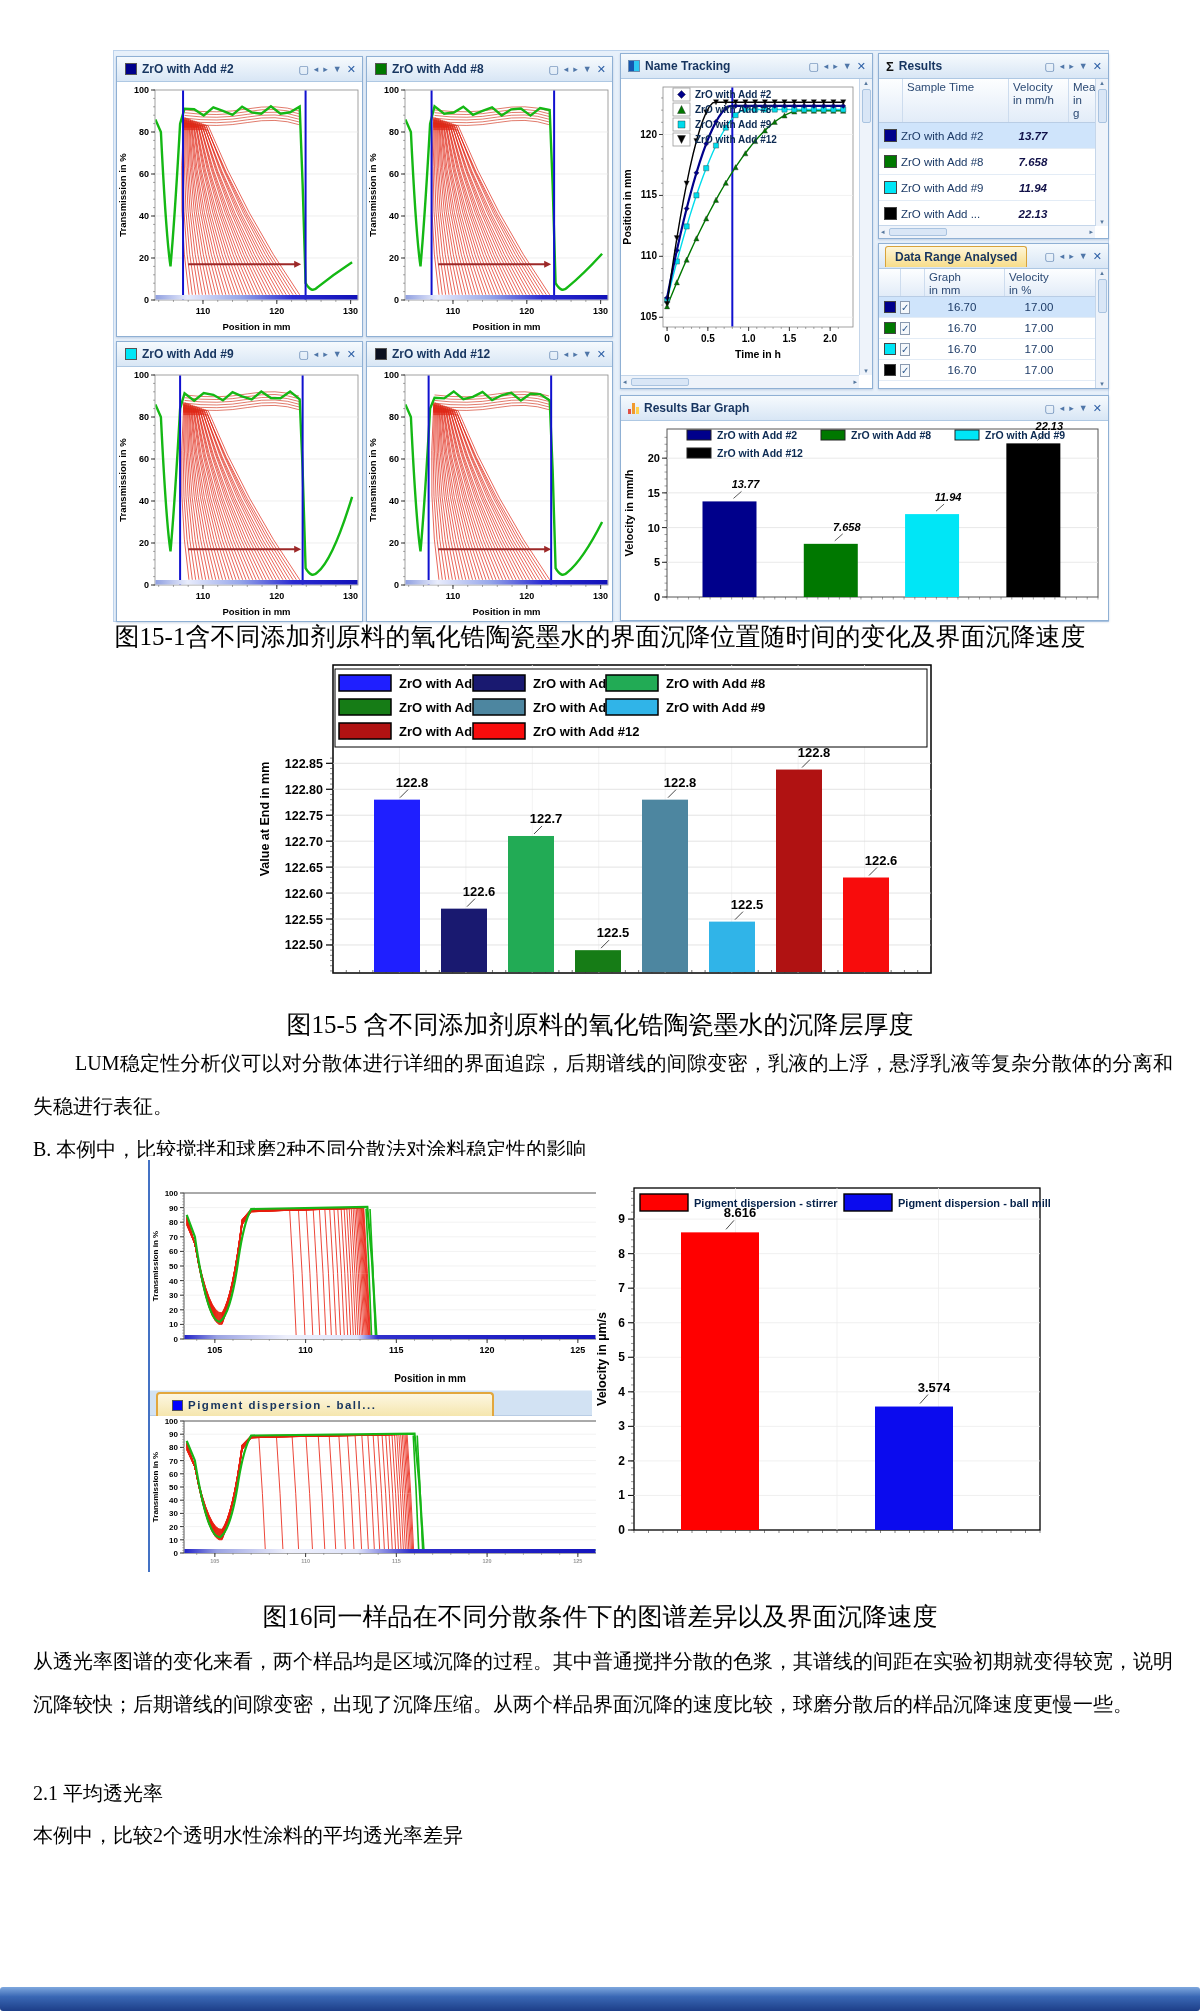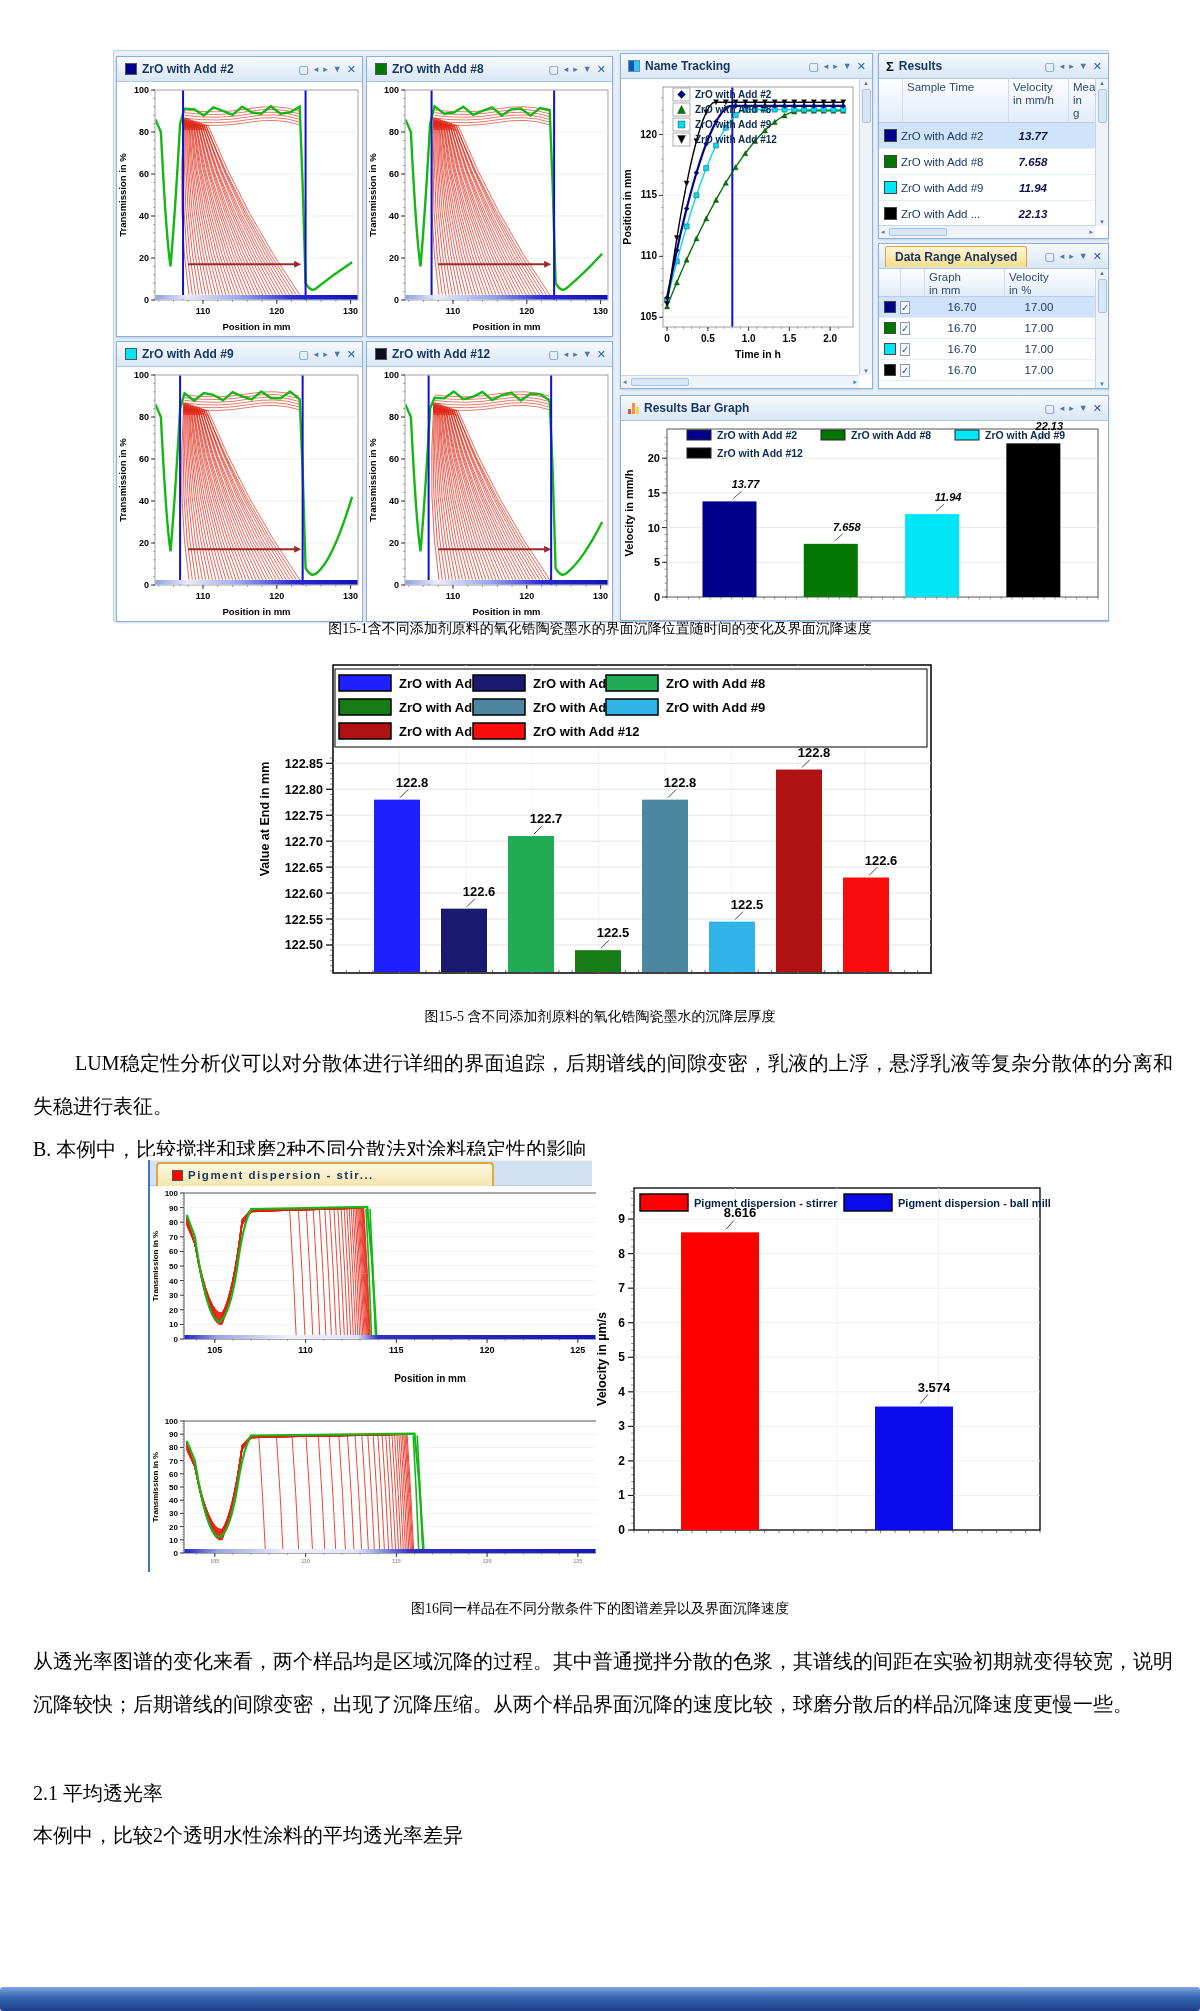--- a/index.html
+++ b/index.html
@@ -38,21 +38,21 @@
 .hscroll{position:absolute;left:0;bottom:0;height:13px;background:#eef3fa;border-top:1px solid #c5d6ea;display:flex;align-items:center;font-size:7px;color:#56789e;padding:0 2px}
 .hscroll .thumb{width:58px;height:8px;background:#d9e6f6;border:1px solid #a9c3e0;border-radius:2px;margin-left:4px}
 .hscroll .sp{flex:1}
 
 .pig-strip{position:absolute;background:#d2e2f3;border-top:1px solid #e8f1fa;border-bottom:1px solid #b9cde5}
 .pig-tab{position:absolute;left:6px;top:1px;height:24px;display:flex;align-items:center;background:linear-gradient(#fdf7e2,#f5e6ae);border:2px solid #e2a73e;border-bottom:none;border-radius:4px 4px 0 0;padding:0 10px;width:338px}
 .pig-tab .tabsq{width:11px;height:11px}
 .pig-tab .tabtitle{letter-spacing:1.5px;font-size:11.5px}
 .leftline{position:absolute;width:2px;background:#4472c4}
 
-.zhcap{position:absolute;width:100%;text-align:center;font-family:"Liberation Serif","DejaVu Serif",serif;font-size:14px;color:#000}
+.zhcap{position:absolute;width:100%;text-align:center;font-family:"Liberation Serif","DejaVu Serif",serif;font-size:25px;color:#000}
 .zhpara{position:absolute;left:33px;width:1140px;font-family:"Liberation Serif","DejaVu Serif",serif;font-size:20px;line-height:43px;color:#000;text-align:justify}
 .indent{text-indent:2.1em}
 .footerbar{position:absolute;left:0;width:1200px;height:24px;background:linear-gradient(180deg,#7fa8de 0%,#3a68b5 40%,#1d3e88 100%);border-radius:3px}
 svg{display:block}
 </style>
 </head>
 <body>
 
 <div class="shotbg" style="left:113px;top:50px;width:996px;height:572px">
 
@@ -1216,26 +1216,20 @@
 </div>
 
 <p class="zhcap" style="top:1008px">图15-5 含不同添加剂原料的氧化锆陶瓷墨水的沉降层厚度</p>
 
 <p class="zhpara indent" style="top:1042px">LUM稳定性分析仪可以对分散体进行详细的界面追踪，后期谱线的间隙变密，乳液的上浮，悬浮乳液等复杂分散体的分离和失稳进行表征。</p>
 <p class="zhpara" style="top:1128px">B. 本例中，比较搅拌和球磨2种不同分散法对涂料稳定性的影响</p>
 
 <div class="abs" style="left:148px;top:1156px;width:902px;height:436px;background:#fff">
   <div class="leftline" style="left:0;top:4px;height:412px"></div>
 
-  <div class="pig-strip" style="left:2px;top:4px;width:442px;height:26px">
-    <div class="pig-tab">
-      <span class="tabsq" id="stir-sq" style="background: rgb(255, 0, 0);"></span>
-      <span class="tabtitle">Pigment  dispersion  - stir...</span>
-    </div>
-  </div>
   <svg id="svg-stir" width="446" height="200" style="position:absolute;left:2px;top:31px" viewBox="0 0 446 200">
       <path d="M 446 6 L 34 6 L 34 152 L 446 152" fill="#fff" stroke="#555" stroke-width="1"></path>
       <line x1="30" y1="152" x2="34" y2="152" stroke="#333" stroke-width="1"></line>
       <text x="28" y="155" font-size="8" font-weight="bold" font-family="Liberation Sans, DejaVu Sans, sans-serif" text-anchor="end" fill="#000">0</text>
       <line x1="34" y1="137.4" x2="446" y2="137.4" stroke="#ededed" stroke-width="0.7"></line>
       <line x1="30" y1="137.4" x2="34" y2="137.4" stroke="#333" stroke-width="1"></line>
       <text x="28" y="140.4" font-size="8" font-weight="bold" font-family="Liberation Sans, DejaVu Sans, sans-serif" text-anchor="end" fill="#000">10</text>
       <line x1="34" y1="122.8" x2="446" y2="122.8" stroke="#ededed" stroke-width="0.7"></line>
       <line x1="30" y1="122.8" x2="34" y2="122.8" stroke="#333" stroke-width="1"></line>
       <text x="28" y="125.8" font-size="8" font-weight="bold" font-family="Liberation Sans, DejaVu Sans, sans-serif" text-anchor="end" fill="#000">20</text>
@@ -1387,20 +1381,26 @@
         <path d="M 36.72246696035253 37.419200000000004 L 44.889867841409846 57.099999999999994 Q 59.40969162995604 129.808 72.11453744493406 126.6544 Q 83.00440528634365 108.2 92.07929515418508 32.74719999999999 L 101.15418502202648 22.293599999999998 L 212.73622480942967 20.775200000000012 L 216.36618075656628 86.3 L 219.27014551427573 148.788" fill="none" stroke="#e82010" stroke-width="0.9" opacity="0.92"></path>
         <path d="M 36.72246696035253 37.76960000000001 L 44.889867841409846 57.099999999999994 Q 59.40969162995604 129.224 72.11453744493406 126.1872 Q 83.00440528634365 108.2 92.07929515418508 32.51359999999998 L 101.15418502202648 22.176800000000014 L 213.29478652700627 20.687600000000003 L 216.9247424741429 86.3 L 219.82870723185235 148.788" fill="none" stroke="#e82010" stroke-width="0.9" opacity="0.92"></path>
         <path d="M 36.72246696035253 38.120000000000005 L 44.889867841409846 57.099999999999994 Q 59.40969162995604 128.64 72.11453744493406 125.72 Q 83.00440528634365 108.2 92.07929515418508 32.28 L 101.15418502202648 22.060000000000002 L 213.79018632949274 20.599999999999994 L 217.42014227662935 86.3 L 220.32410703433882 148.788" fill="none" stroke="#e82010" stroke-width="0.9" opacity="0.92"></path>
         <path d="M 36.72246696035253 27.900000000000006 L 44.889867841409846 49.8 Q 57.59471365638761 137.4 70.29955947136563 134.48 Q 81.18942731277548 125.72 88.44933920704845 71.7 Q 93.89427312775325 35.2 101.15418502202648 22.060000000000002 L 217.31277533039636 19.870000000000005 L 221.85022026431707 71.7 L 226.38766519823778 148.35" fill="none" stroke="#16b616" stroke-width="2.2"></path>
         <path d="M 216.0422907488984 22.060000000000002 L 218.76475770925094 79 L 221.48722466960345 148.35" fill="none" stroke="#16b616" stroke-width="1.6"></path>
         <path d="M 220.03524229074864 22.060000000000002 L 222.75770925110115 79 L 225.48017621145365 148.35" fill="none" stroke="#16b616" stroke-width="1.6"></path>
         <rect x="34" y="148" width="412" height="4" fill="url(#gp_svg-stir)"></rect>
       </g>
     </svg>
 
+  <div class="pig-strip" style="left:2px;top:234px;width:442px;height:26px">
+    <div class="pig-tab">
+      <span class="tabsq" id="ball-sq" style="background: rgb(0, 0, 255);"></span>
+      <span class="tabtitle">Pigment  dispersion  -  ball...</span>
+    </div>
+  </div>
   <svg id="svg-ball" width="446" height="156" style="position:absolute;left:2px;top:261px" viewBox="0 0 446 156">
       <path d="M 446 4 L 34 4 L 34 136 L 446 136" fill="#fff" stroke="#555" stroke-width="1"></path>
       <line x1="30" y1="136" x2="34" y2="136" stroke="#333" stroke-width="1"></line>
       <text x="28" y="139" font-size="8" font-weight="bold" font-family="Liberation Sans, DejaVu Sans, sans-serif" text-anchor="end" fill="#000">0</text>
       <line x1="34" y1="122.8" x2="446" y2="122.8" stroke="#ededed" stroke-width="0.7"></line>
       <line x1="30" y1="122.8" x2="34" y2="122.8" stroke="#333" stroke-width="1"></line>
       <text x="28" y="125.8" font-size="8" font-weight="bold" font-family="Liberation Sans, DejaVu Sans, sans-serif" text-anchor="end" fill="#000">10</text>
       <line x1="34" y1="109.6" x2="446" y2="109.6" stroke="#ededed" stroke-width="0.7"></line>
       <line x1="30" y1="109.6" x2="34" y2="109.6" stroke="#333" stroke-width="1"></line>
       <text x="28" y="112.6" font-size="8" font-weight="bold" font-family="Liberation Sans, DejaVu Sans, sans-serif" text-anchor="end" fill="#000">20</text>

